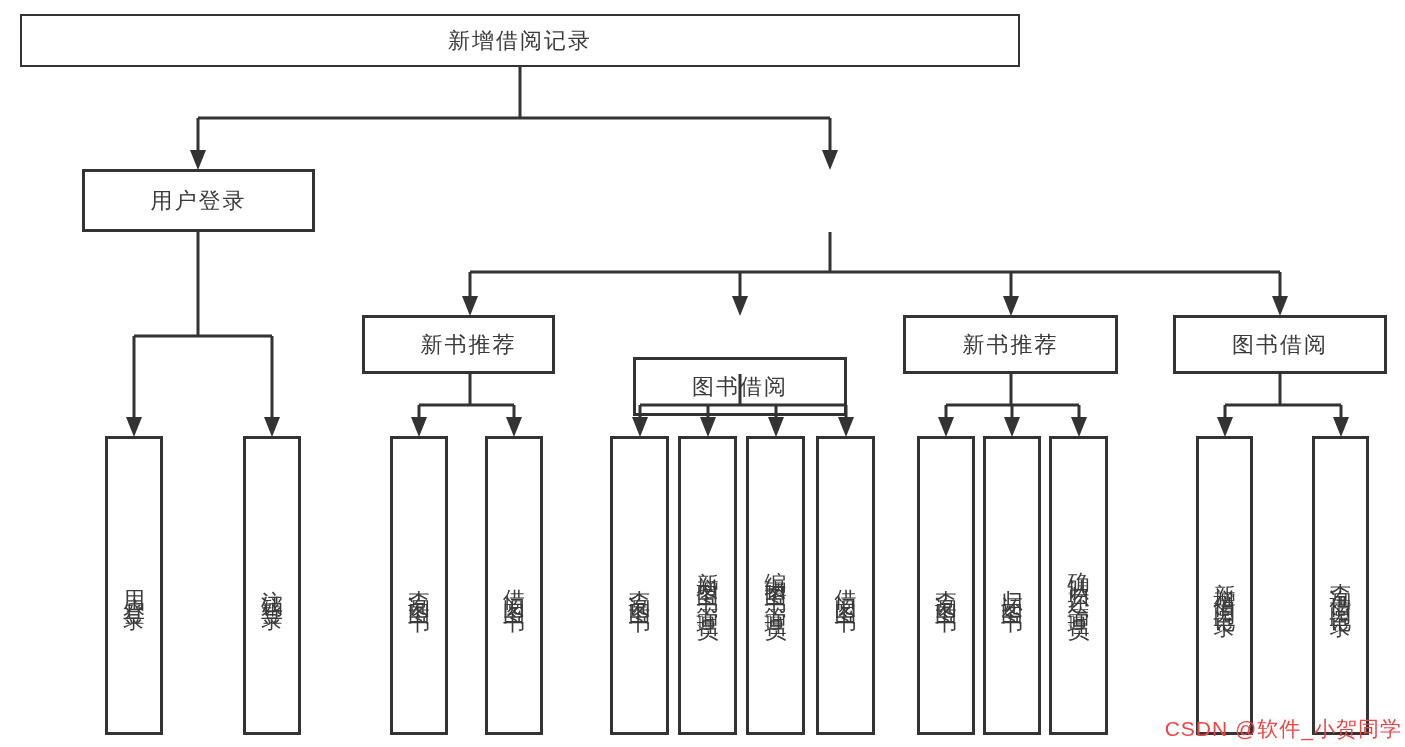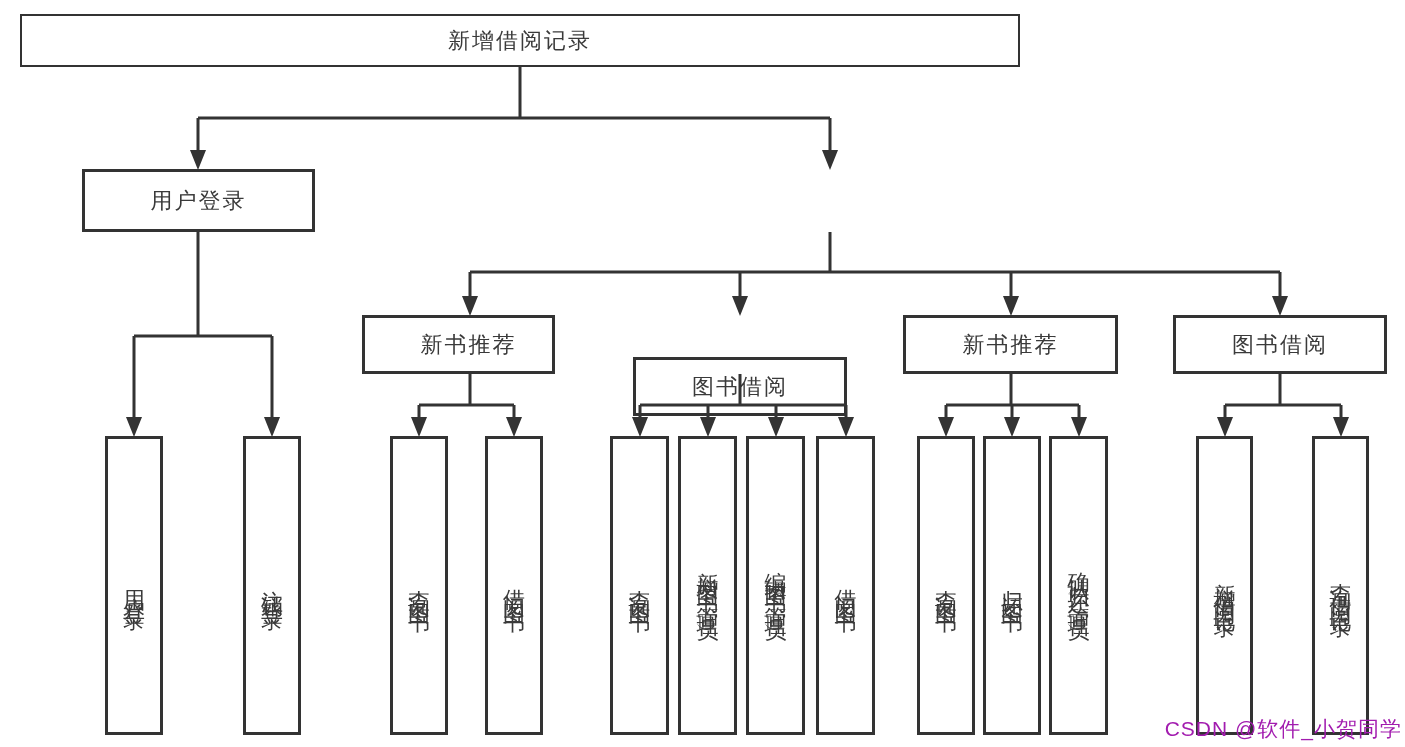--- a/index.html
+++ b/index.html
@@ -36,21 +36,21 @@
     position: absolute;
     left: 0; top: 0;
     width: 1405px; height: 747px;
     z-index: 2;
     pointer-events: none;
   }
   .wm {
     position: absolute;
     right: 3px;
     bottom: 4px;
-    color: #a21caf;
+    color: #ef4444;
     font-size: 21px;
     letter-spacing: 1px;
     z-index: 3;
   }
 </style>
 </head>
 <body>
 
 <div class="canvas">
 

